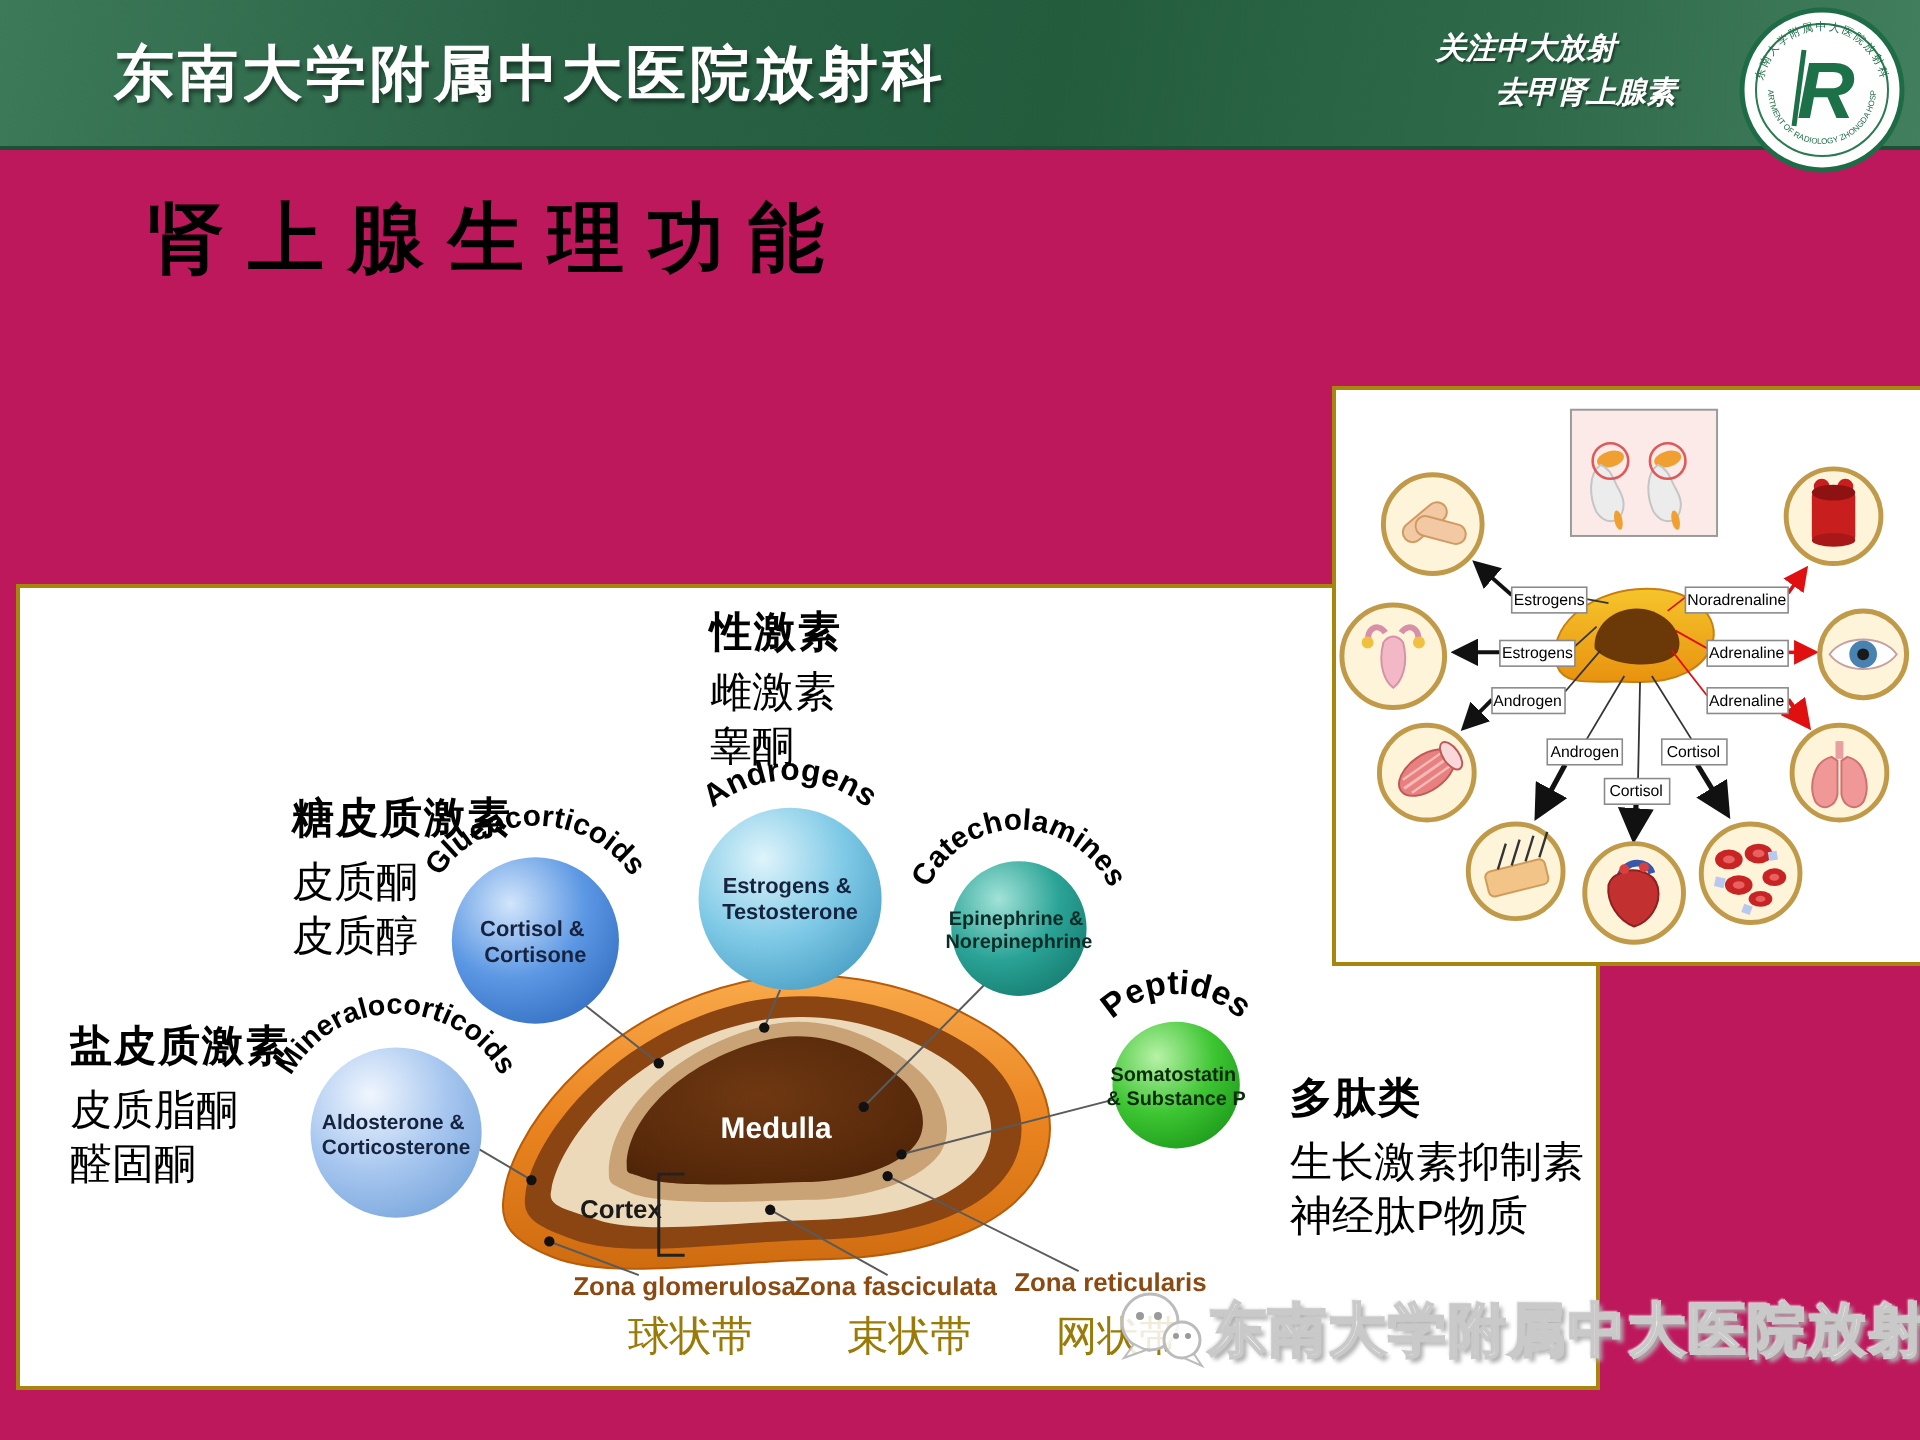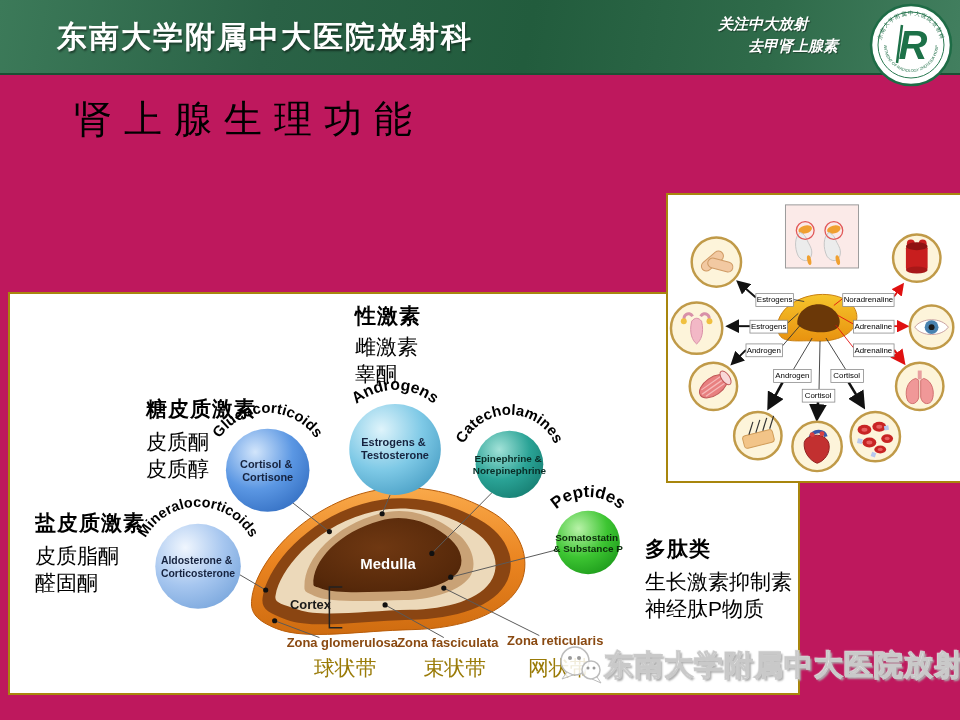--- a/index.html
+++ b/index.html
@@ -9,21 +9,21 @@
   .header{position:absolute;left:0;top:0;width:960px;height:73px;
     background:linear-gradient(100deg,#3c7a59 0%,#2a6246 28%,#225c3d 55%,#2f6b4a 80%,#427f5f 100%);
     border-bottom:2px solid #1c4f34;}
   .dept{position:absolute;left:57px;top:17px;color:#fff;font-family:"Liberation Serif",serif;
     font-weight:bold;font-size:30px;letter-spacing:2px;text-shadow:1px 2px 2px rgba(0,0,0,.45);white-space:nowrap;}
   .slogan{position:absolute;right:122px;top:13px;color:#fff;font-family:"DejaVu Serif",serif;
     font-style:italic;font-weight:bold;font-size:15px;line-height:22px;text-shadow:1px 1px 1px rgba(0,0,0,.4);}
   .slogan .l2{margin-left:30px;}
   .logo{position:absolute;right:7px;top:3px;width:84px;height:84px;z-index:6;}
   
-  .title{position:absolute;left:74px;top:94px;font-size:38px;font-weight:normal;color:#000;letter-spacing:12px;white-space:nowrap;}
+  .title{position:absolute;left:74px;top:94px;font-size:38px;font-weight:bold;color:#000;letter-spacing:12px;white-space:nowrap;}
   .intro{position:absolute;left:74px;top:163px;font-size:28px;color:#101010;line-height:40px;letter-spacing:9px;white-space:nowrap;}
   
   .main-box{position:absolute;left:8px;top:292px;width:792px;height:403px;box-sizing:border-box;
     border:2.5px solid #a8860d;background:#fff;}
   .inset-box{position:absolute;left:666px;top:193px;width:312px;height:290px;box-sizing:border-box;
     border:2.5px solid #a8860d;background:#fff;z-index:5;}
   .main-svg,.inset-svg{position:absolute;left:0;top:0;width:100%;height:100%;}
   
   .hgroup{position:absolute;color:#000;white-space:nowrap;}
   .hg-title{font-size:21px;font-weight:bold;letter-spacing:1px;margin-bottom:5px;}

